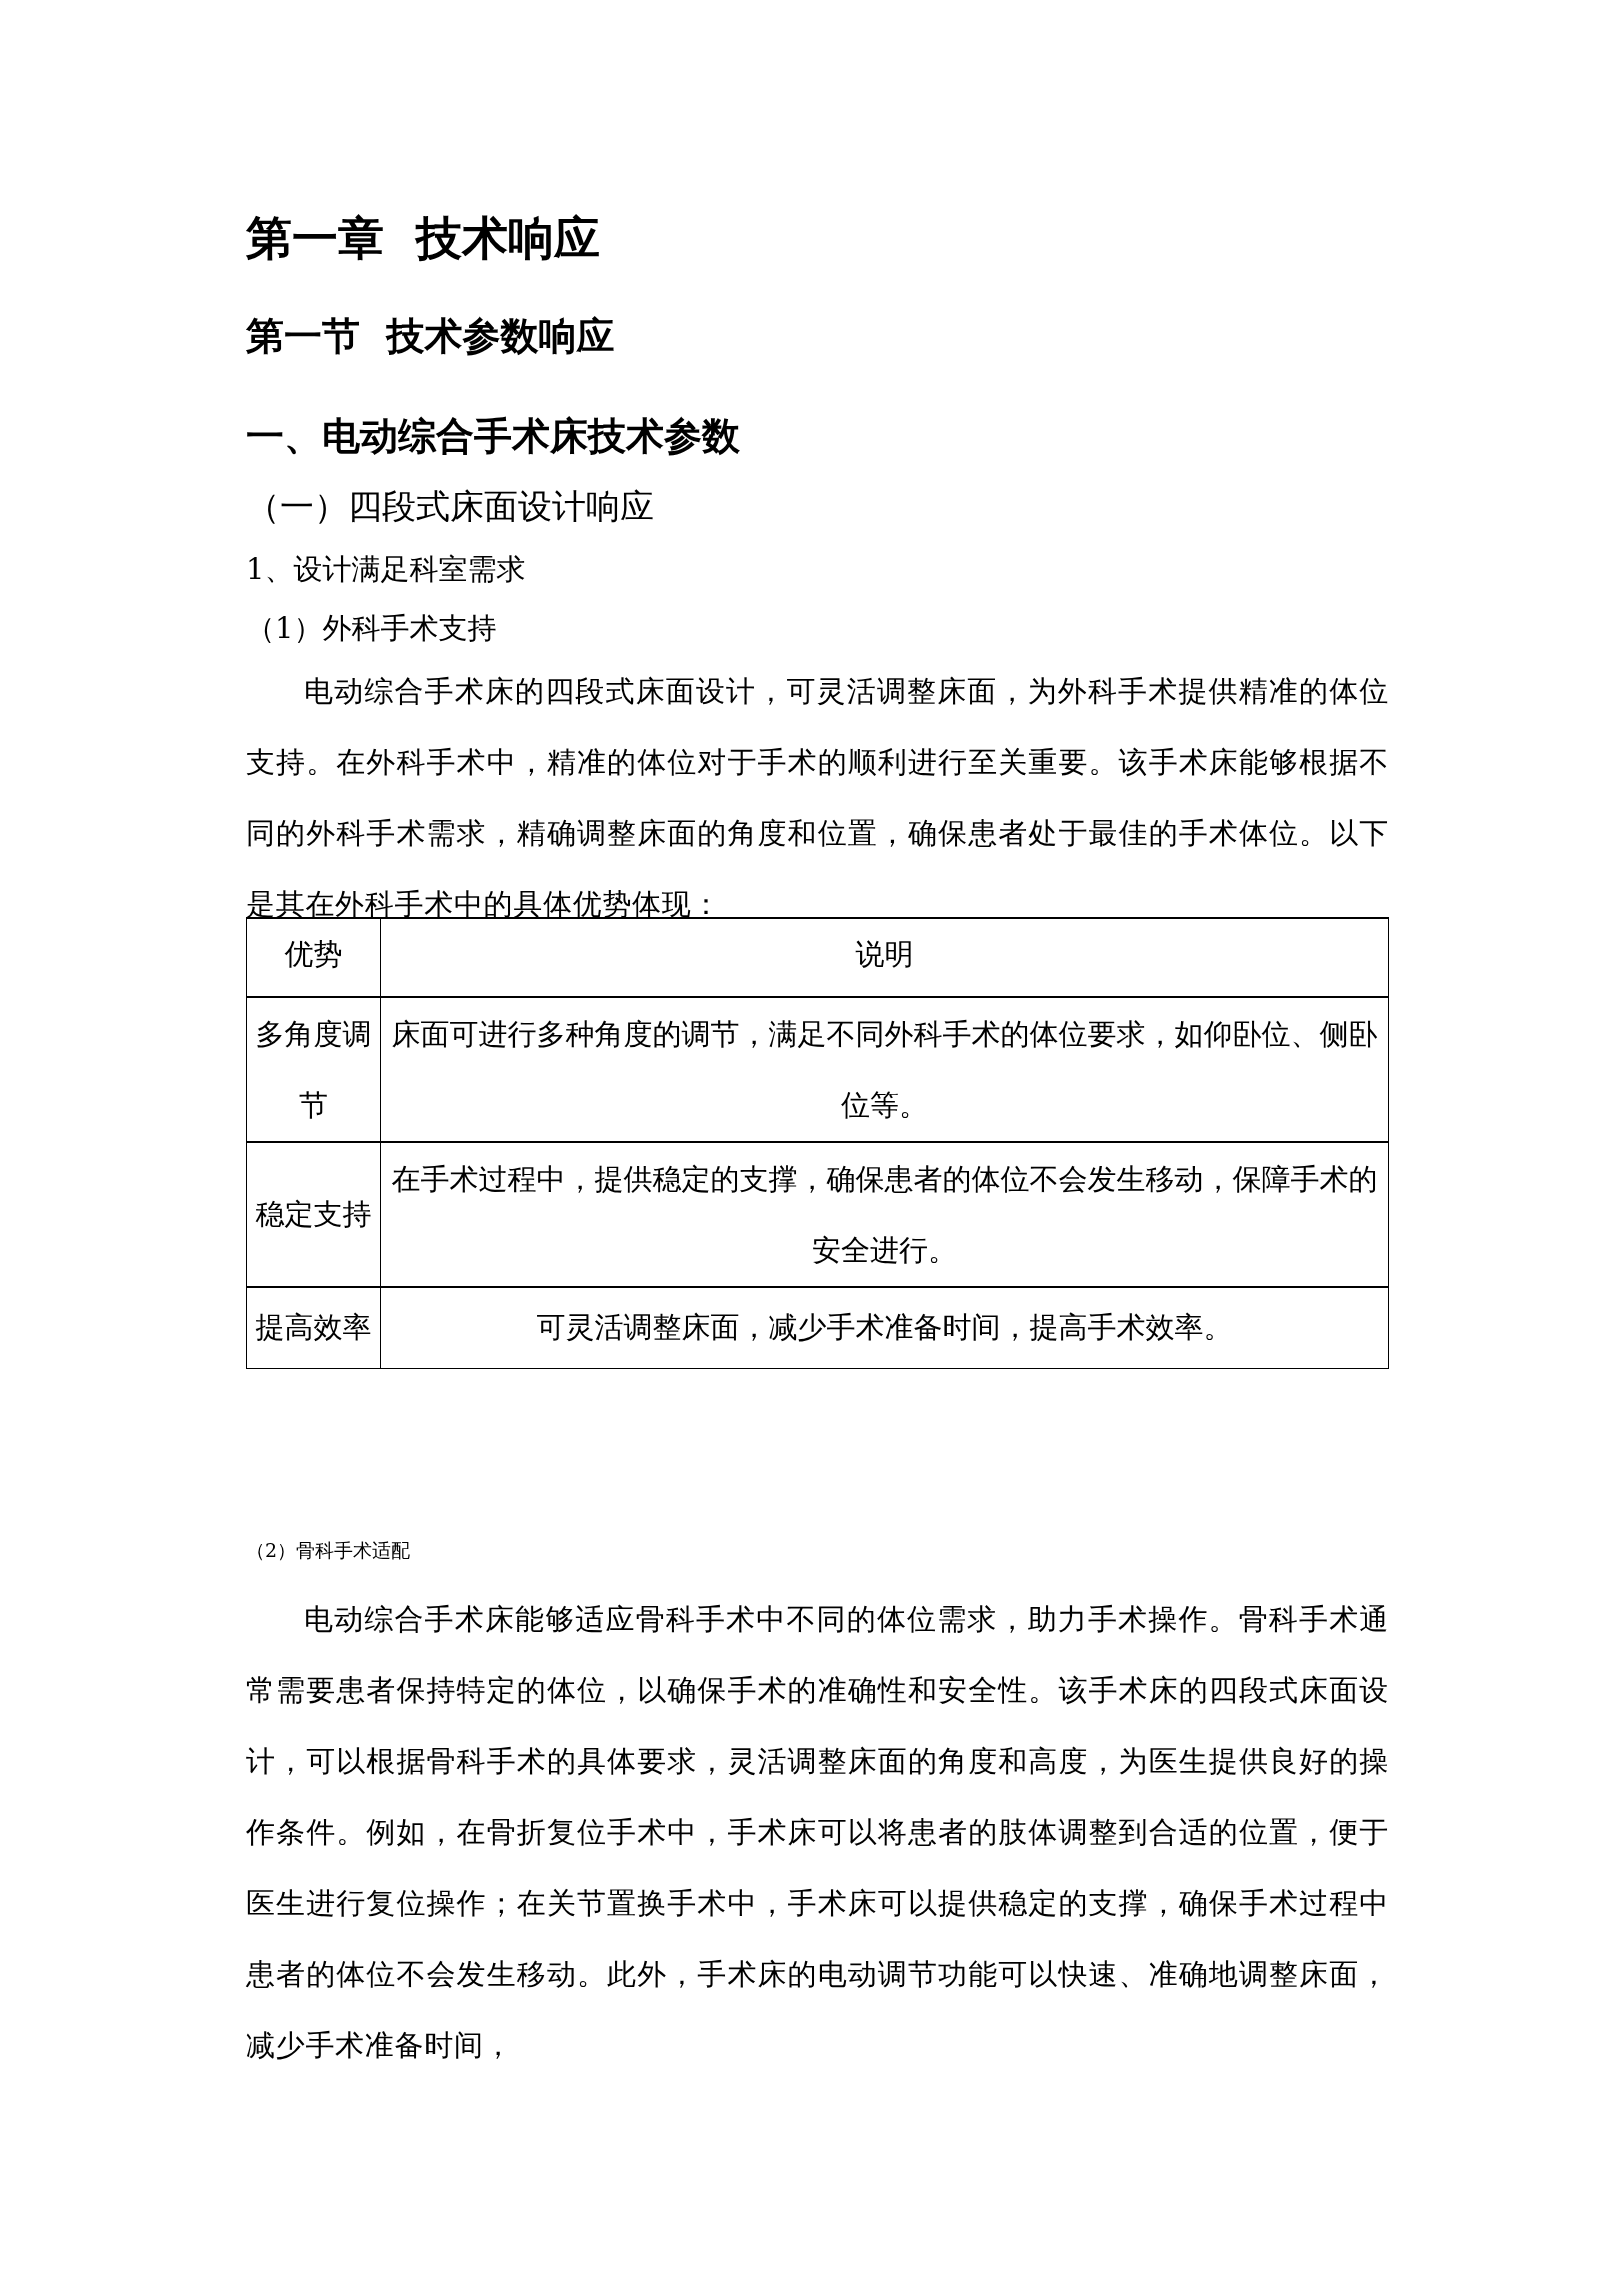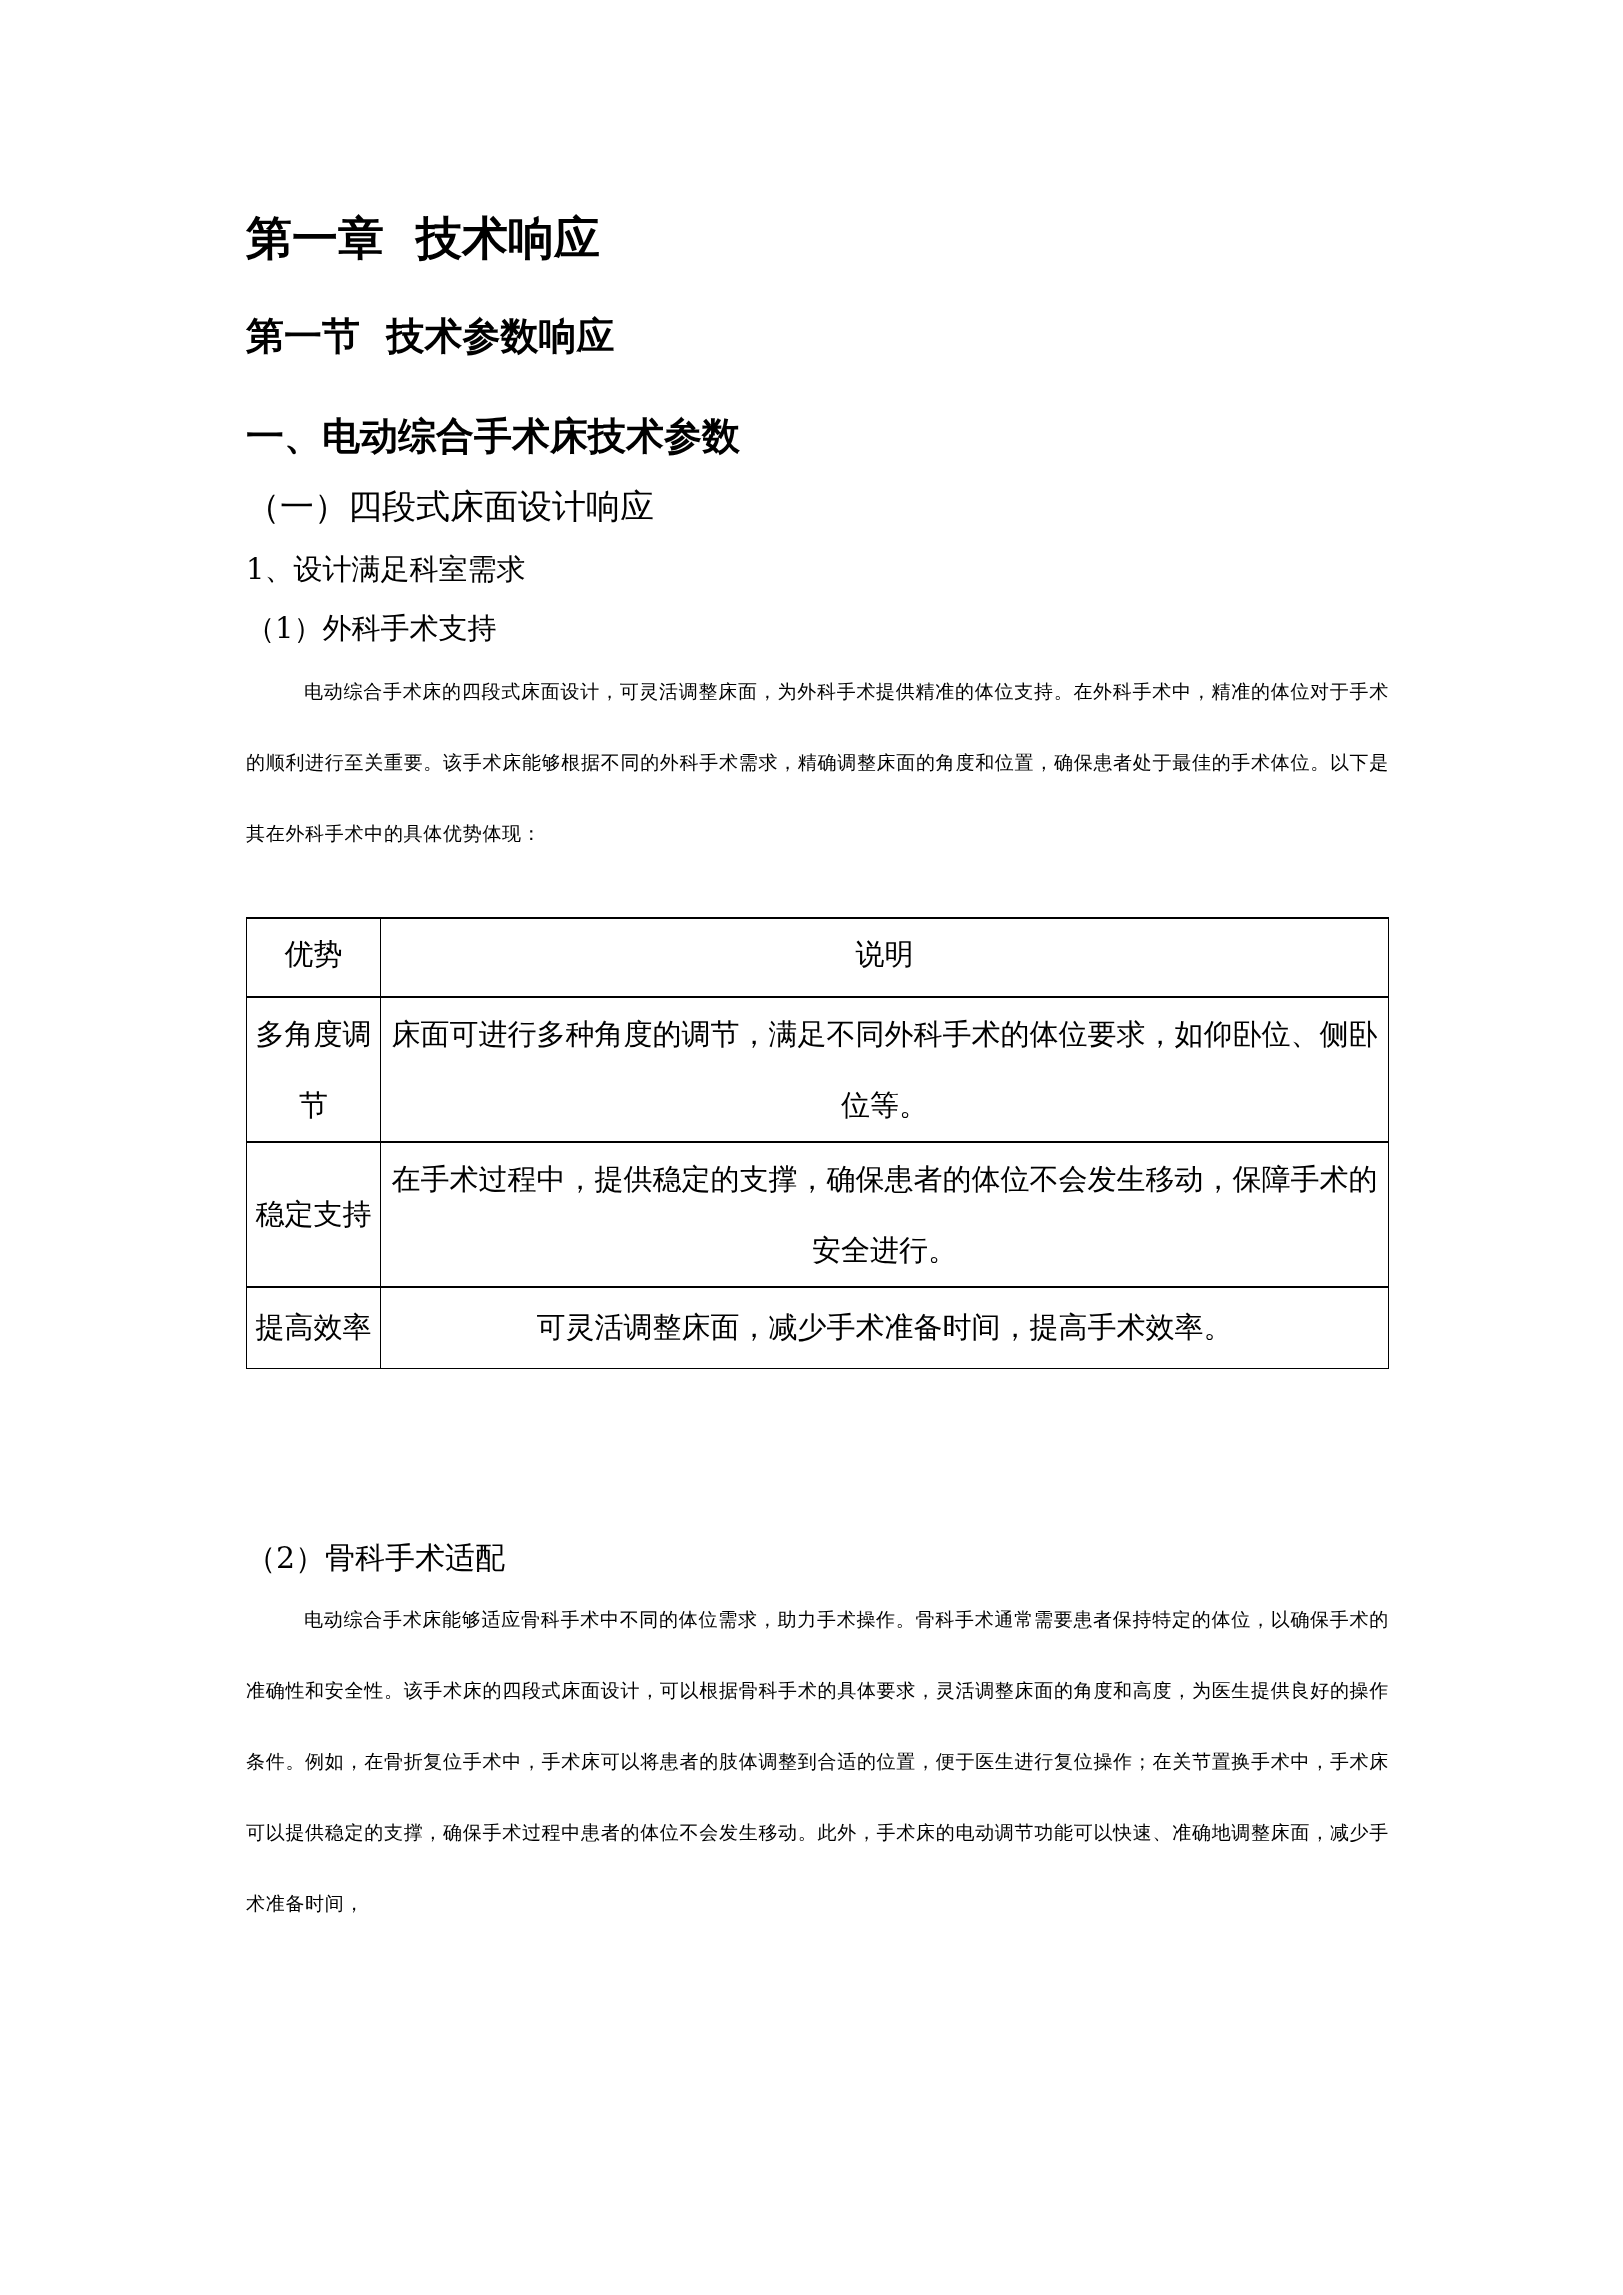--- a/index.html
+++ b/index.html
@@ -10,25 +10,25 @@
   }
   .page { position: absolute; left: 246px; top: 0; width: 1143px; }
   .h1 { position: absolute; left: 0; top: 208px; font-size: 46px; font-weight: bold; white-space: pre; font-family: "DejaVu Sans", sans-serif; }
   .h2 { position: absolute; left: 0; top: 311px; font-size: 38px; font-weight: bold; white-space: pre; font-family: "DejaVu Sans", sans-serif; }
   .h3 { position: absolute; left: 0; top: 411px; font-size: 38px; font-weight: bold; white-space: pre; font-family: "DejaVu Sans", sans-serif; text-align: right; }
   .h4 { position: absolute; left: 0; top: 484px; font-size: 34px; white-space: pre; }
   .h5 { position: absolute; left: 0; top: 550px; font-size: 29px; white-space: pre; }
   .h6 { position: absolute; left: 0; top: 609px; font-size: 29px; white-space: pre; }
   .para {
     position: absolute; left: 0; width: 1143px;
-    font-size: 19px; line-height: 71px; text-indent: 58px;
+    font-size: 29px; line-height: 71px; text-indent: 58px;
     text-align: justify; letter-spacing: 0.7px;
   }
   .p1 { top: 656px; }
-  .h7 { position: absolute; left: 0; top: 1538px; font-size: 30px; white-space: pre; }
+  .h7 { position: absolute; left: 0; top: 1538px; font-size: 19px; white-space: pre; }
   .p2 { top: 1584px; }
   table.adv {
     position: absolute; left: 0; top: 917px; width: 1143px;
     border-collapse: collapse; font-size: 29px;
   }
   table.adv td, table.adv th {
     border: 1.3px solid #000; text-align: center; vertical-align: middle;
     font-weight: normal; padding: 0 3.9px; line-height: 71px;
   }
   table.adv tr { border-top: 2px solid #000; }

